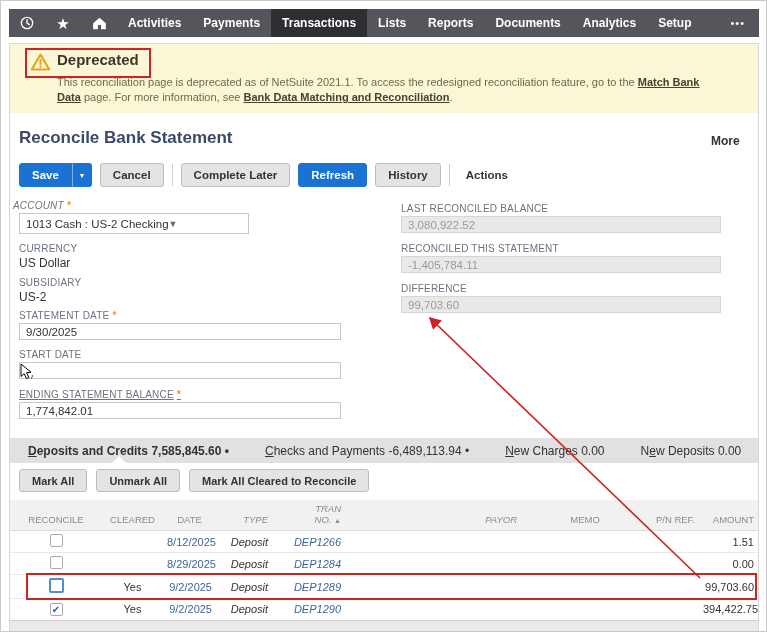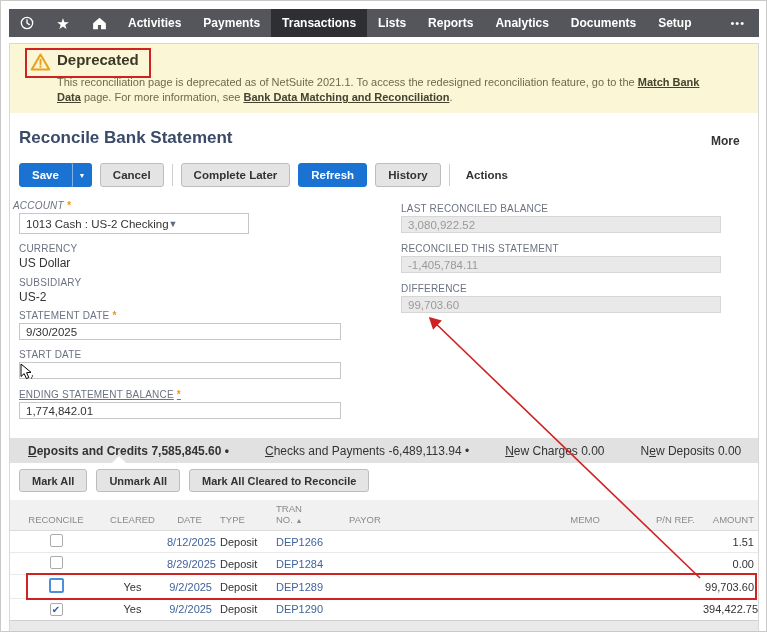--- a/index.html
+++ b/index.html
@@ -103,21 +103,21 @@
   table.grid { border-collapse:collapse; width:748px; table-layout:fixed; }
   table.grid th {
     background:#f1f1f1; color:#8a8a8a; font-size:9.5px; font-weight:normal;
     text-transform:uppercase; vertical-align:bottom; padding:3px 4px 5px 4px; white-space:nowrap;
   }
   table.grid td {
     font-size:11px; color:#333; padding:3px 4px; border-top:1px solid #e9e9e9;
     white-space:nowrap; overflow:hidden; height:21px;
   }
   table.grid tr.hdr th { border-bottom:1px solid #dcdcdc; }
-  .c { text-align:center; } .r { text-align:right; } .l { text-align:left; }
+  .c { text-align:center; } .r { text-align:right; } .l { text-align:right;font-style:italic; }
   td.amount, th.amount { padding-right:12px; }
   a.tlink { color:#41639c; text-decoration:none; cursor:pointer; }
   .cb {
     width:13px; height:13px; border:1px solid #ababab; background:#fff; display:inline-block;
     border-radius:2px; text-align:center; line-height:12px; font-size:10px; color:#2d62a3; cursor:pointer;
   }
   .cb.focus { border:2px solid #4f8fd9; width:15px; height:15px; line-height:12px; }
   .sort-arrow { font-size:7px; color:#8a8a8a; }
 
   .bottom-strip { left:9px; top:619px; width:748px; height:12px; background:#e9e9e9; border-top:1px solid #cfcfcf; position:absolute; }
@@ -145,22 +145,22 @@
     <span class="nav-ico">
       <svg width="17" height="17" viewBox="0 0 24 24" fill="#fff">
         <path d="M3 11.5 L12 4 L21 11.5 L21 20 L14.2 20 L14.2 14 L9.8 14 L9.8 20 L3 20 Z"></path>
       </svg>
     </span>
     <span class="nav-item">Activities</span>
     <span class="nav-item">Payments</span>
     <span class="nav-item active">Transactions</span>
     <span class="nav-item">Lists</span>
     <span class="nav-item">Reports</span>
+    <span class="nav-item">Documents</span>
     <span class="nav-item">Analytics</span>
-    <span class="nav-item">Documents</span>
     <span class="nav-item">Setup</span>
     <span class="nav-spacer"></span>
     <span class="nav-overflow">•••</span>
   </div>
 
   <div class="abs frame"></div>
 
   <div class="abs banner"></div>
   <span class="cursor-glyph" style="left:29px; top:51px;">
     <svg width="21" height="20" viewBox="0 0 24 22" fill="none">

